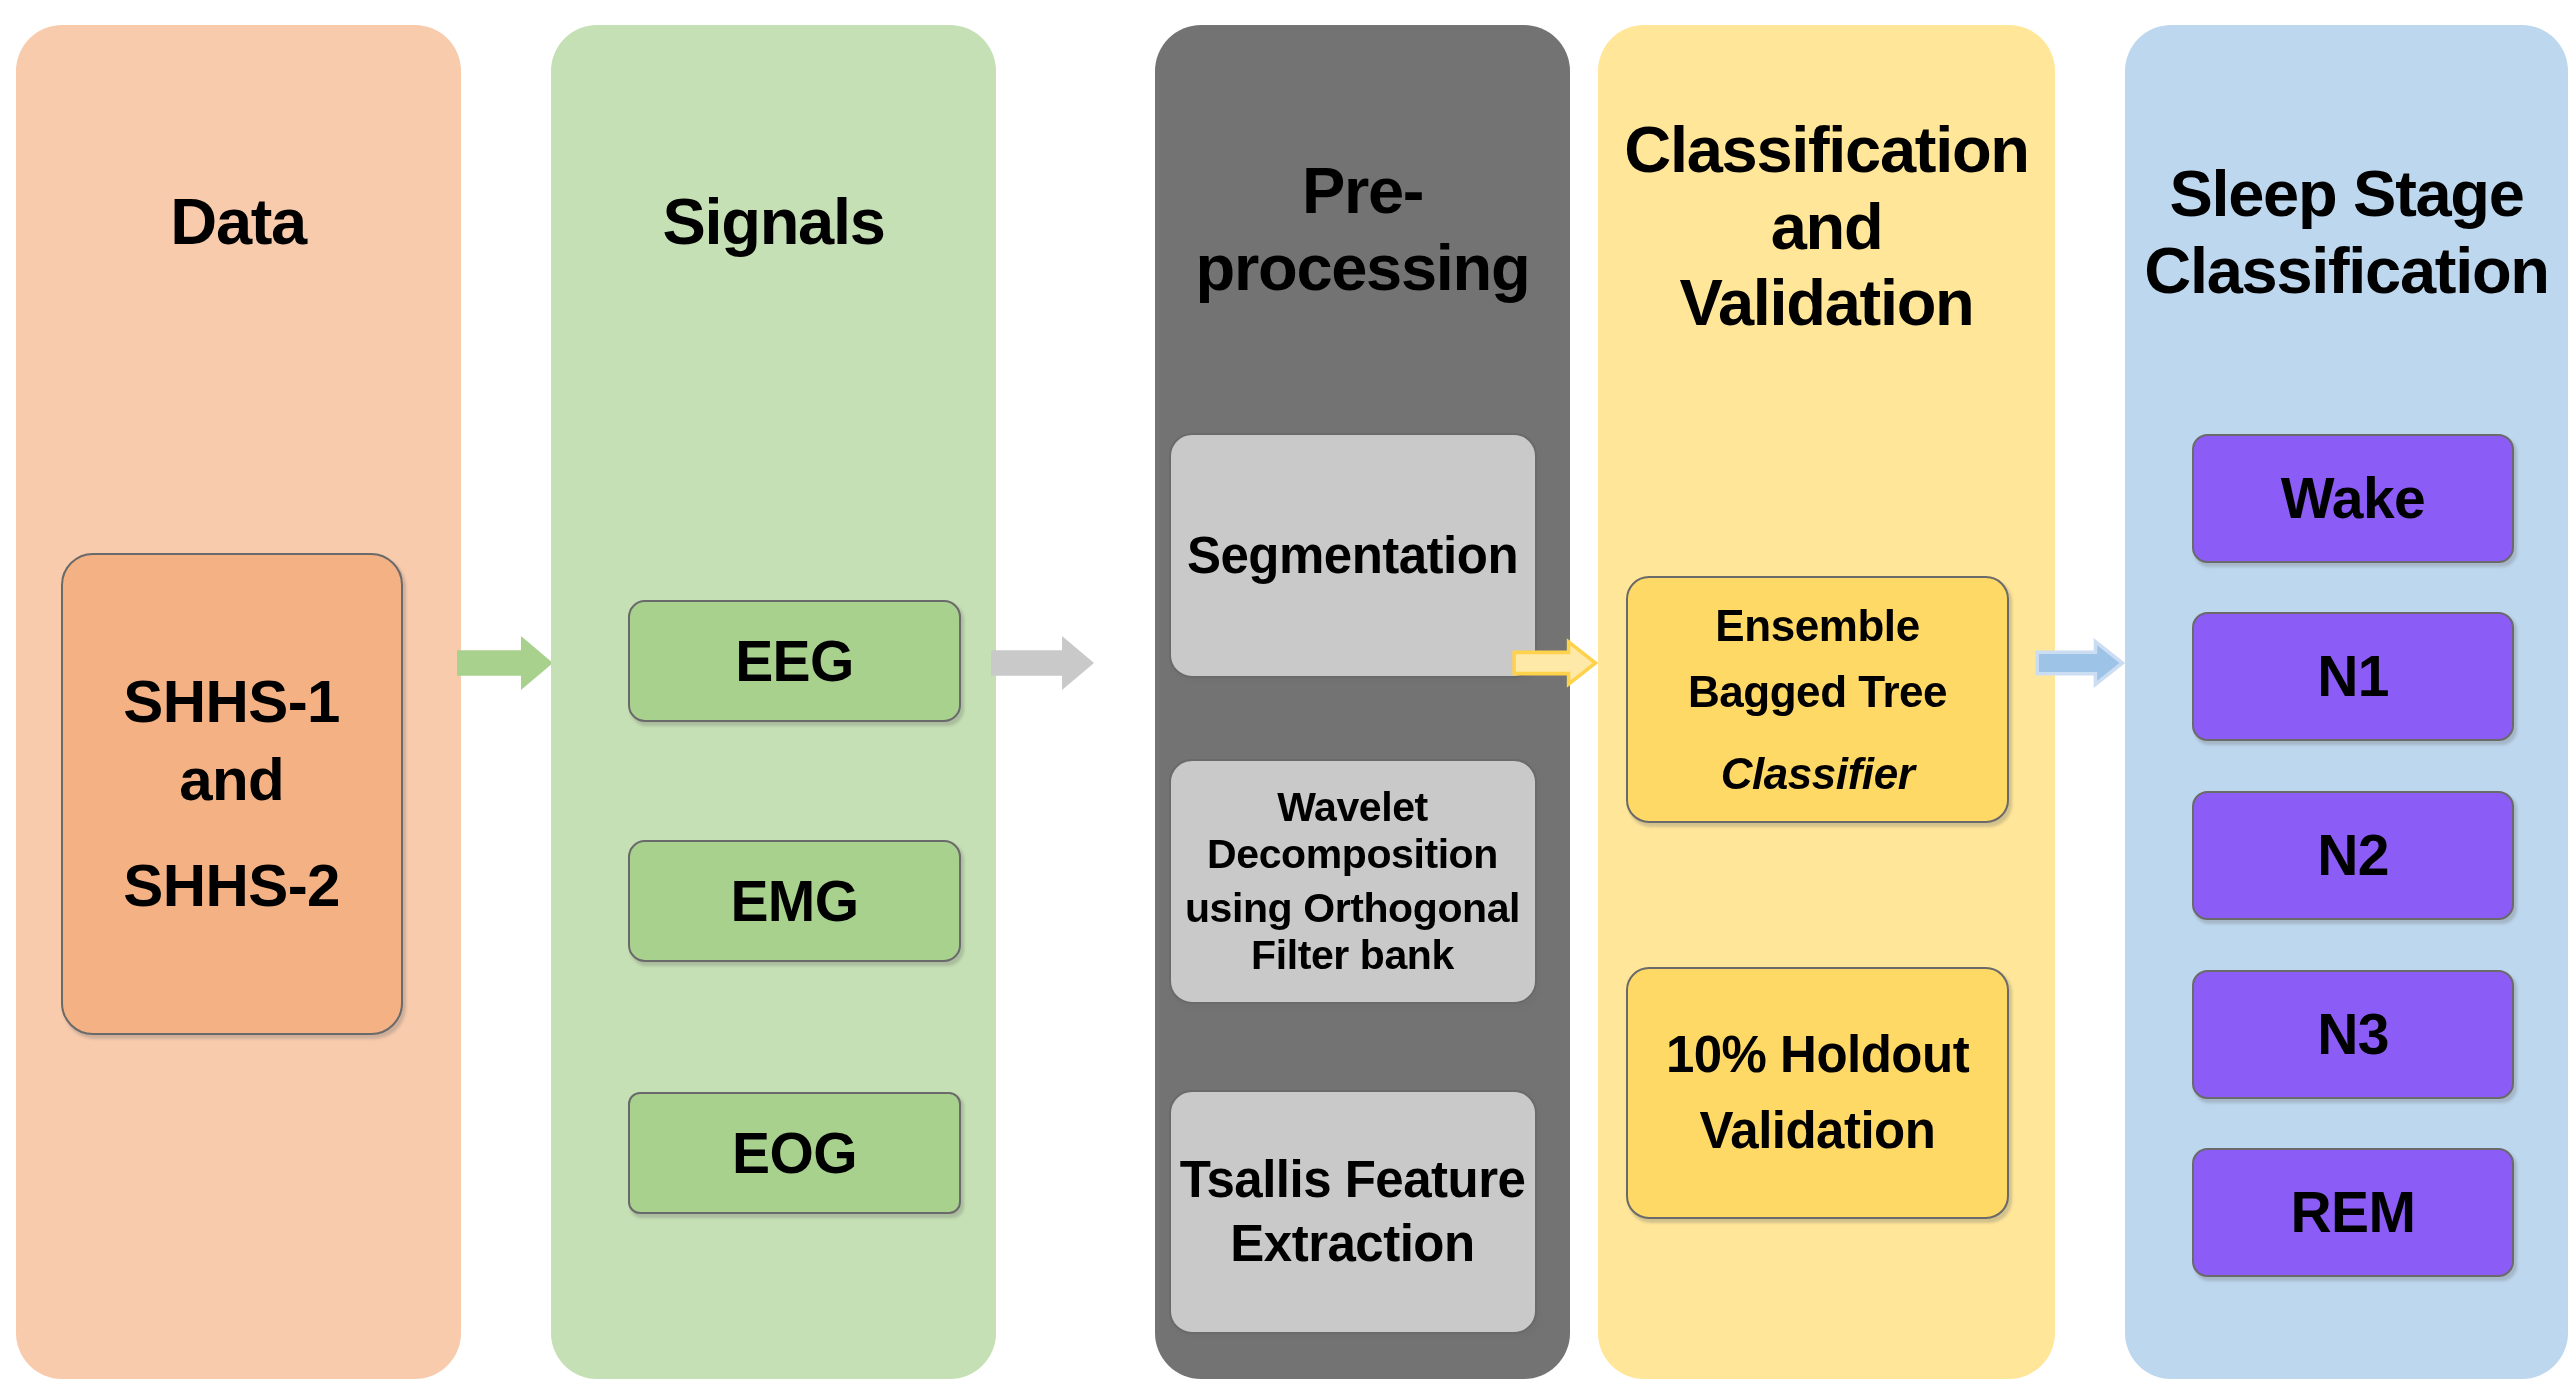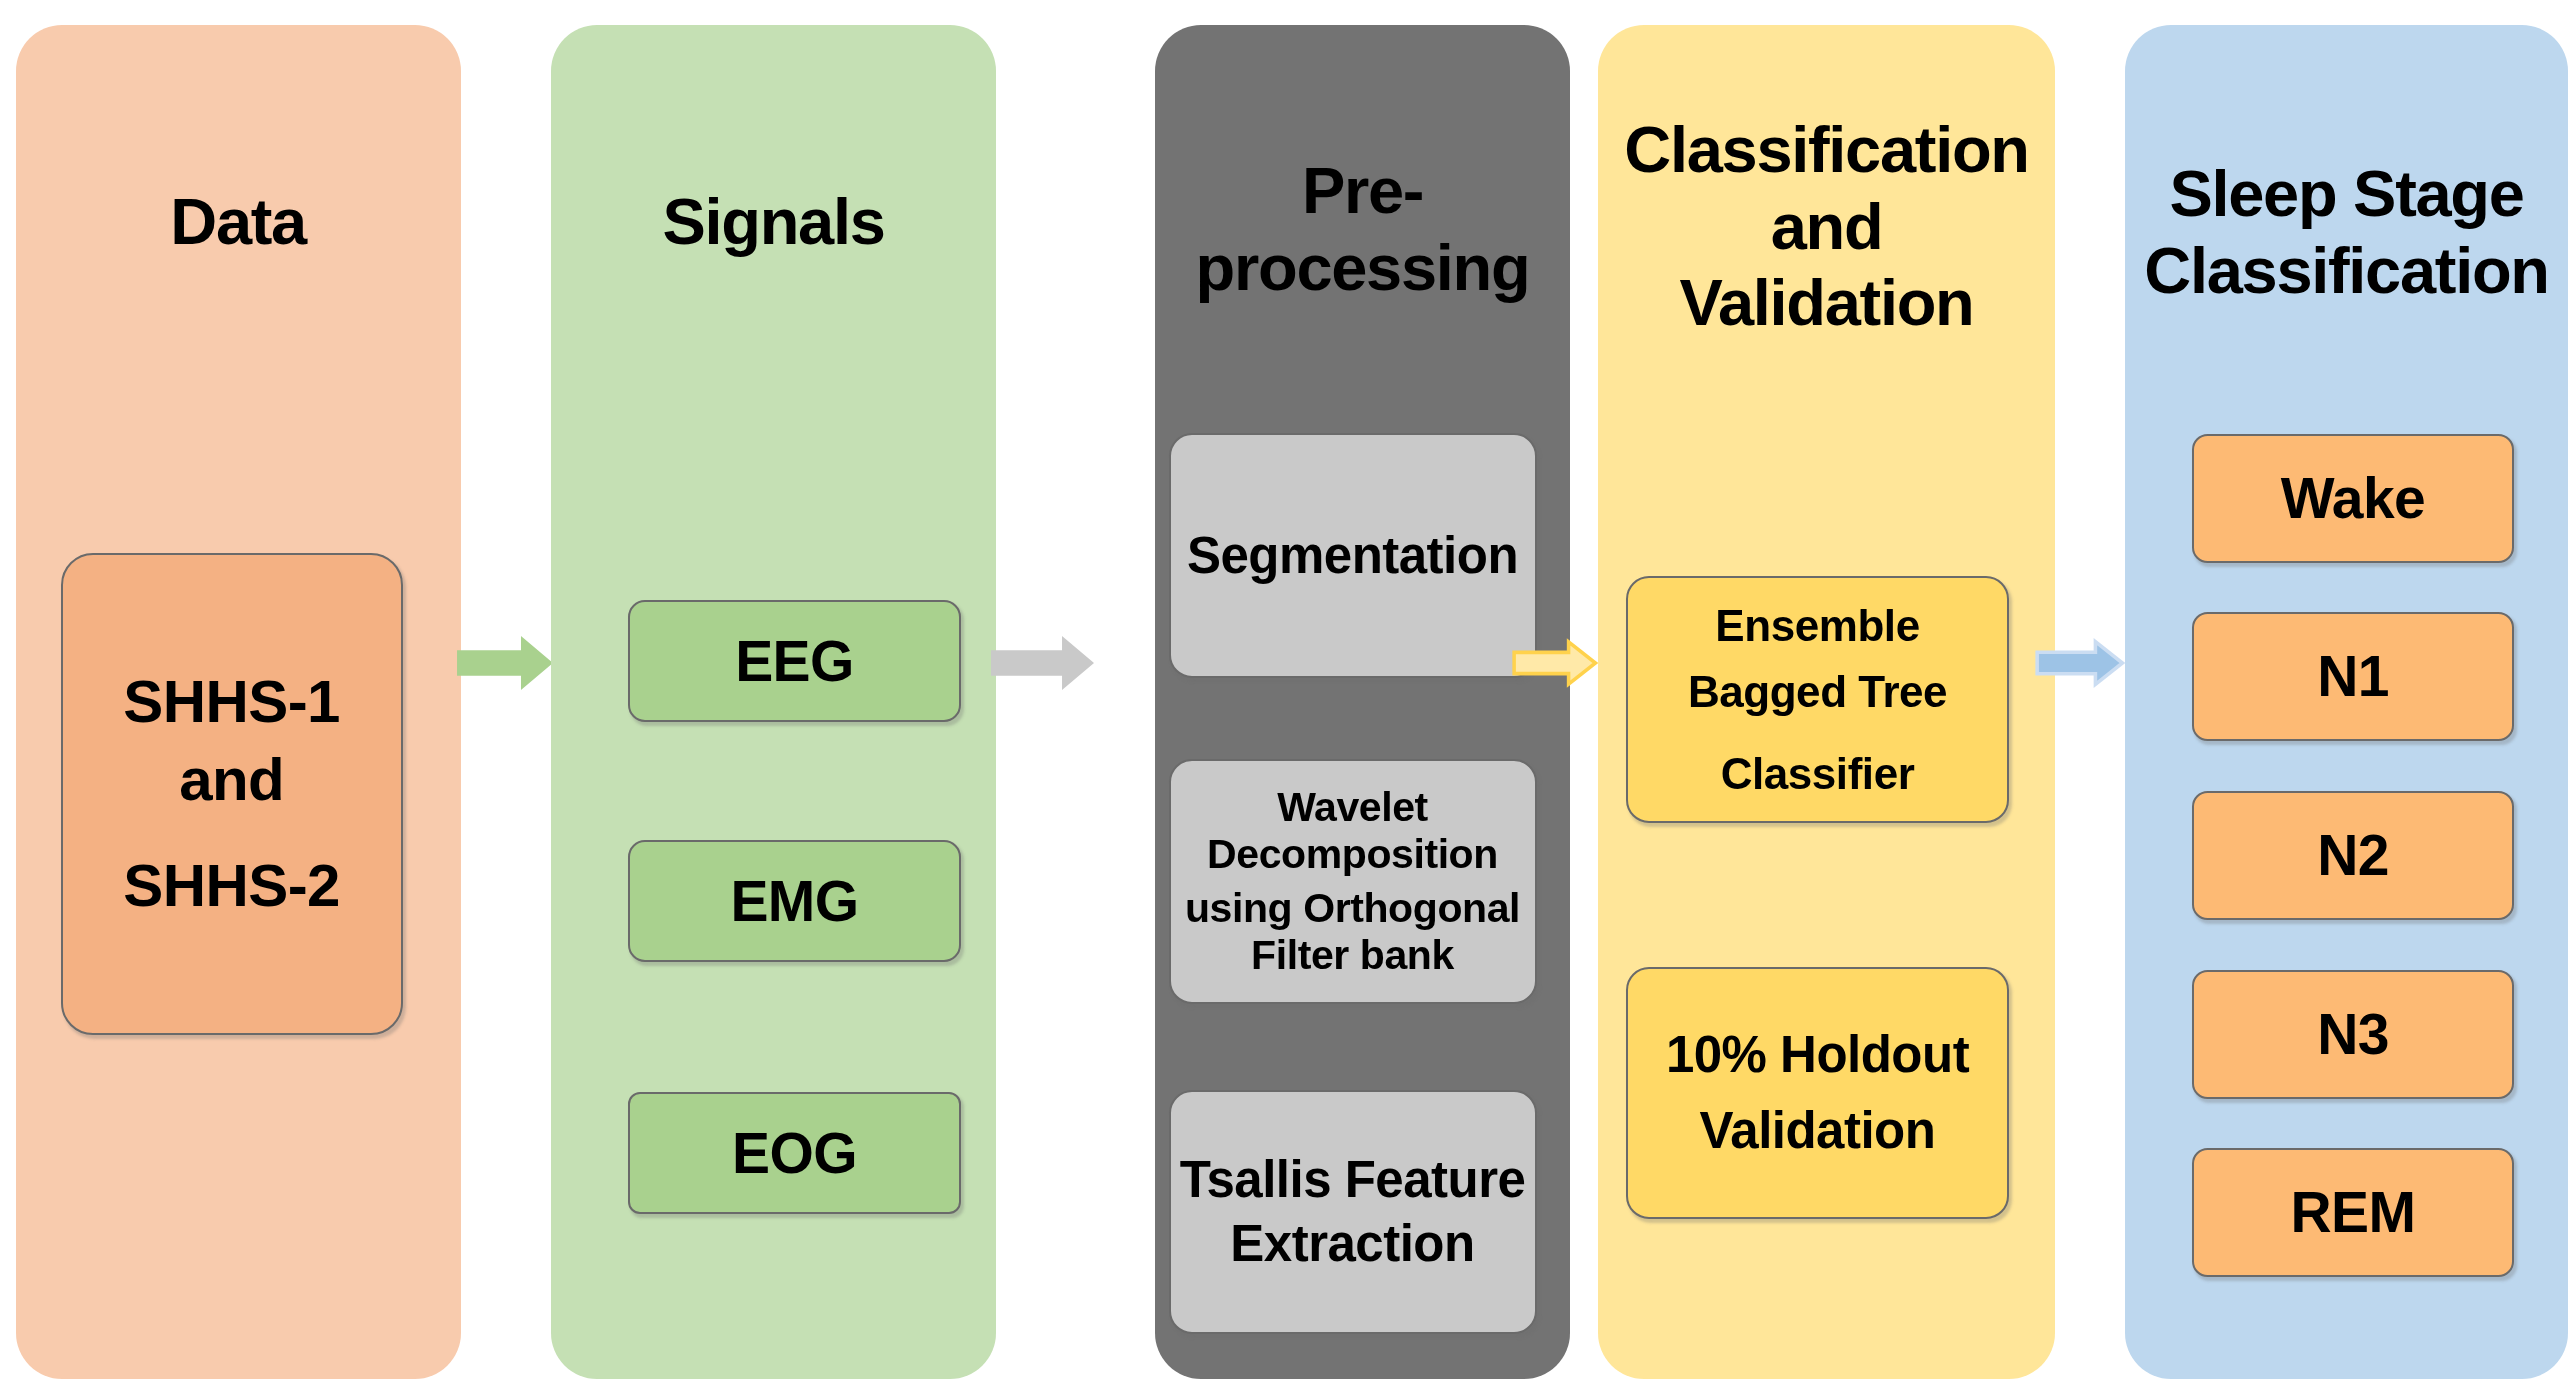--- a/index.html
+++ b/index.html
@@ -62,26 +62,26 @@
   
   .pre-box{left:13.5px;width:368px;border-radius:23px;background:#C9C9C9;}
   #box-seg{top:408px;height:245px;font-size:51px;line-height:1.25;}
   #box-wav{top:734px;height:245px;font-size:41px;line-height:1.15;}
   #box-wav .p2{margin-top:6px;}
   #box-tsa{top:1065px;height:244px;font-size:51px;line-height:1.25;}
 
   
   .class-box{left:28px;width:383px;border-radius:23px;background:#FFD966;}
   #box-ens{top:551px;height:247px;font-size:44px;line-height:1.5;}
-  #box-ens .p2{margin-top:16px;}
+  #box-ens .p2{margin-top:16px;font-style:italic;}
   #box-hold{top:942px;height:252px;font-size:51px;line-height:1.5;}
 
   
   .out-box{left:67px;width:322px;height:129px;border-radius:15.6px;
-           background:#fdba74;font-size:57px;line-height:1;}
+           background:#8b5cf6;font-size:57px;line-height:1;}
   #box-wake{top:409px;} #box-n1{top:587px;} #box-n2{top:766px;}
   #box-n3{top:945px;} #box-rem{top:1123px;}
 
   
   .arrow{position:absolute;top:636px;height:54px;}
   #arrow-green{left:457px;width:96px;}
   #arrow-gray{left:991px;width:103px;}
   #arrow-yellow{left:1512px;width:87px;}
   #arrow-blue{left:2035px;width:91px;}
   #arrow-green path{fill:#A9D18E;}

